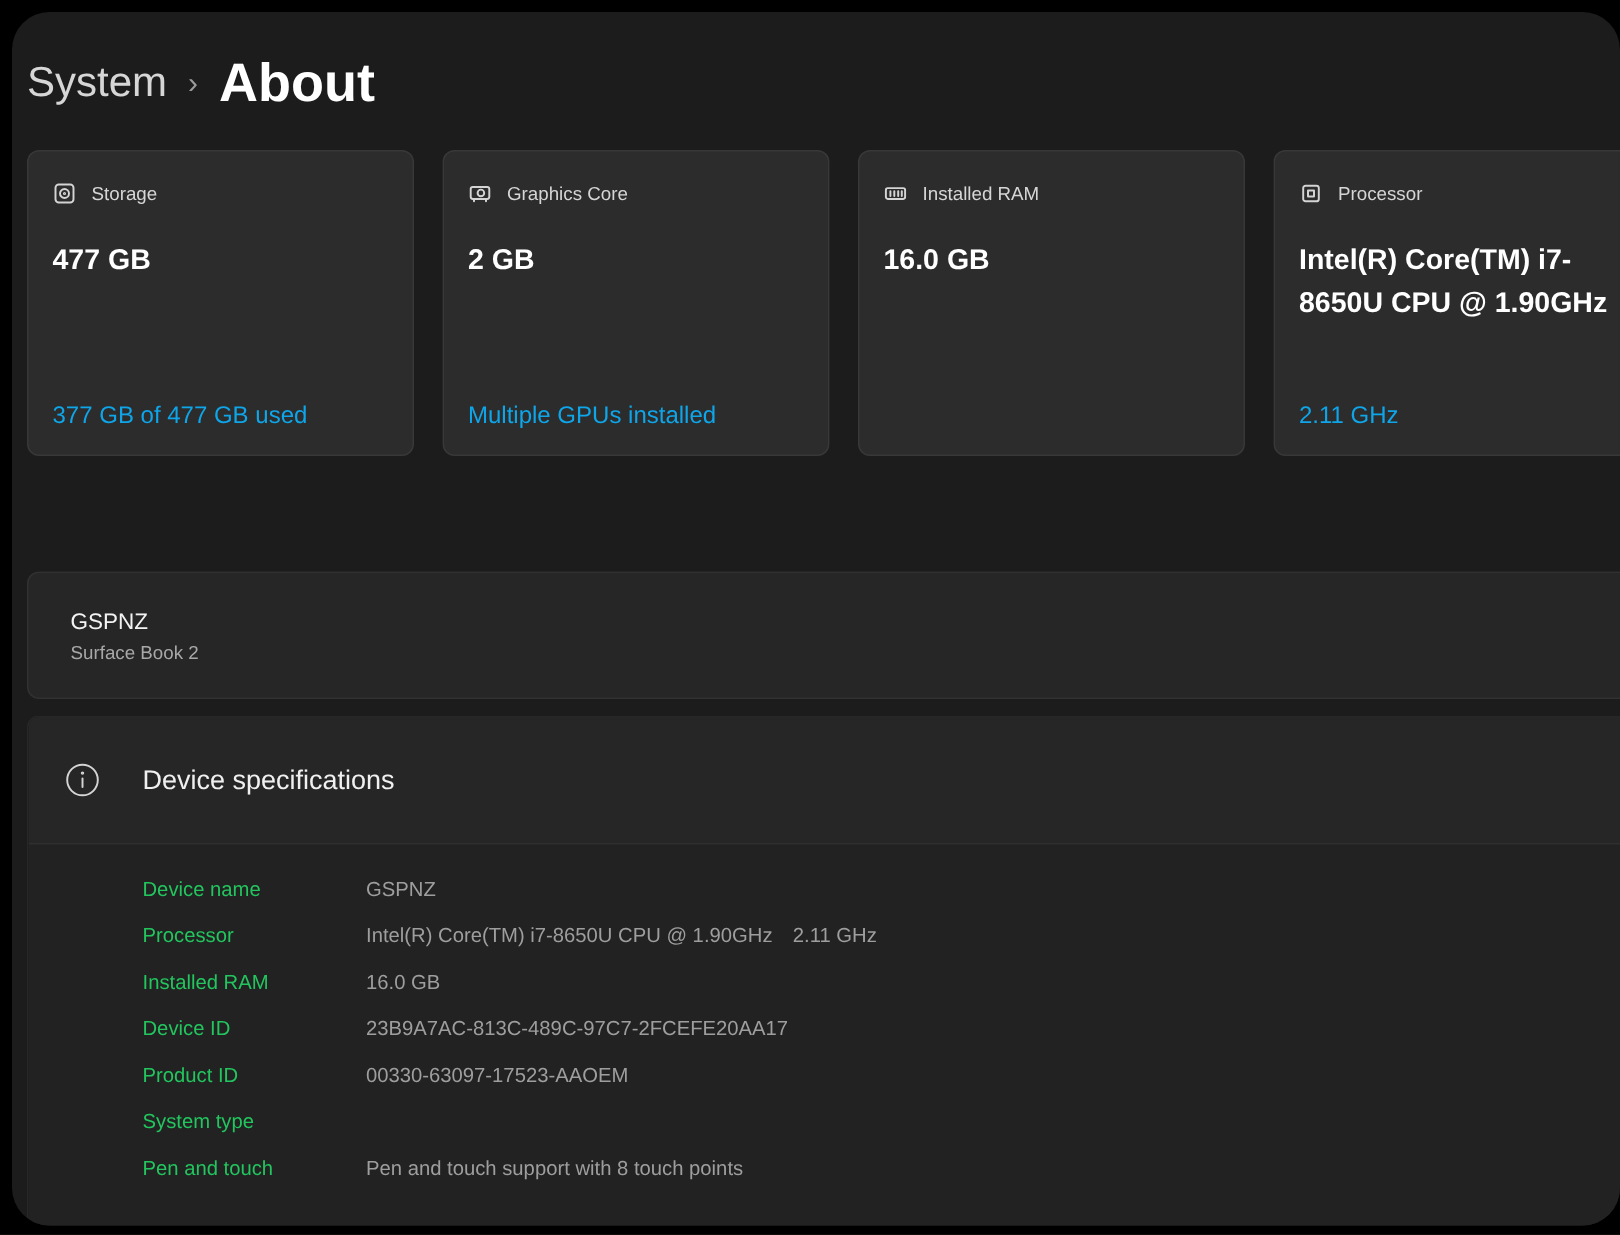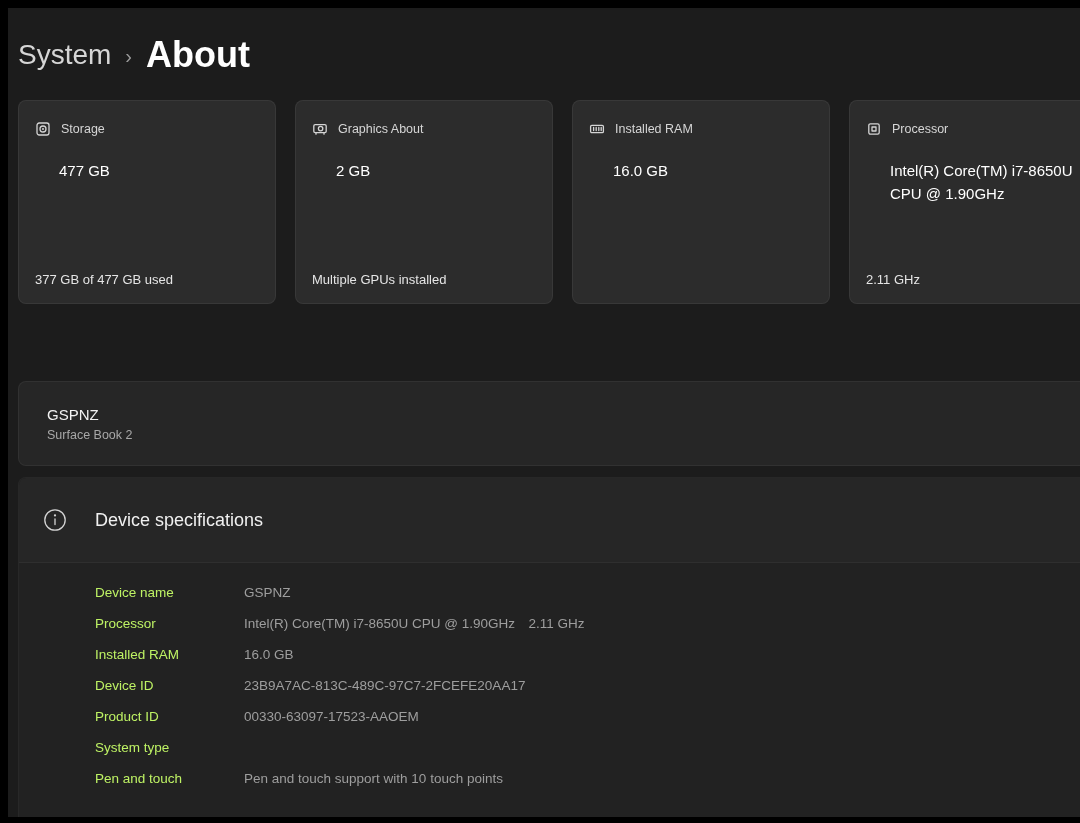--- a/index.html
+++ b/index.html
@@ -8,20 +8,21 @@
     background:#000;
     overflow:hidden;
     font-family:"Liberation Sans","DejaVu Sans",sans-serif;
     -webkit-font-smoothing:antialiased;
   }
   .page {
     position:absolute; left:8px; top:8px;
     width:1072px; height:809px;
     background:#1c1c1c;
     overflow:hidden;
+    border-radius:25px;
   }
   
   .breadcrumb {
     display:flex; align-items:center; gap:14px;
     margin:26px 0 0 10px;
   }
   .crumb-parent { font-size:28px; color:#d6d6d6; font-weight:400; cursor:pointer; }
   .crumb-sep { font-size:20px; color:#9a9a9a; padding-top:2px; }
   .crumb-current { font-size:36px; color:#ffffff; font-weight:700; }
 
@@ -38,26 +39,26 @@
     border:1px solid rgba(255,255,255,0.06);
     border-radius:8px;
     padding:20px 16px 16px 16px;
     cursor:pointer;
   }
   .card-header { display:flex; align-items:center; gap:10px; }
   .card-label { font-size:12.5px; color:#d6d6d6; }
   .card-icon { width:16px; height:16px; flex:0 0 16px; display:block; }
   .card-value {
     margin-top:22px;
-    font-size:15px; font-weight:400; color:#ffffff;
-    line-height:1.55; padding-right:2px;margin-left:24px;
+    font-size:19px; font-weight:700; color:#ffffff;
+    line-height:1.55; padding-right:2px;
   }
   .card-caption {
     position:absolute; left:16px; bottom:16px; right:10px;
-    font-size:13px; color:#e5e5e5;margin-top:36px;
+    font-size:16px; color:#0ea5e9;margin-top:36px;
   }
 
   
   .device-band {
     margin:77px 0 0 10px;
     width:1070px; height:85px;
     background:#262626;
     border:1px solid rgba(255,255,255,0.05);
     border-radius:8px;
     display:flex; flex-direction:column; justify-content:center;
@@ -89,21 +90,21 @@
     border-top:1px solid rgba(255,255,255,0.06);
     padding:14px 0 24px 0;
     min-height:260px;
   }
   .spec-row {
     display:flex; align-items:flex-start;
     padding:8px 0 8px 76px;
   }
   .spec-label {
     width:149px; flex:0 0 149px;
-    font-size:13.5px; color:#bef264;
+    font-size:13.5px; color:#22c55e;
   }
   .spec-value {
     font-size:13.5px; color:#9e9e9e;
     white-space:pre-wrap;
   }
   svg { stroke:#d4d4d4; fill:none; stroke-width:1.3; stroke-linecap:round; stroke-linejoin:round; }
 </style>
 </head>
 <body>
 
@@ -130,21 +131,21 @@
       <div class="card-caption">377 GB of 477 GB used</div>
     </div>
 
     <div class="card">
       <div class="card-header">
         <svg class="card-icon" viewBox="0 0 16 16">
           <rect x="1.8" y="3.6" width="12.4" height="8" rx="1.4"></rect>
           <circle cx="8.6" cy="7.6" r="2.2"></circle>
           <path d="M4 11.6 L4 13.2 M12 11.6 L12 13.2"></path>
         </svg>
-        <span class="card-label">Graphics About</span>
+        <span class="card-label">Graphics Core</span>
       </div>
       <div class="card-value">2 GB</div>
       <div class="card-caption">Multiple GPUs installed</div>
     </div>
 
     <div class="card">
       <div class="card-header">
         <svg class="card-icon" viewBox="0 0 16 16">
           <rect x="1.6" y="4.4" width="12.8" height="7.2" rx="1.2"></rect>
           <path d="M4.6 6.4 L4.6 9.6 M7.2 6.4 L7.2 9.6 M9.8 6.4 L9.8 9.6 M12.2 6.4 L12.2 9.6"></path>
@@ -203,19 +204,19 @@
       </div>
       <div class="spec-row">
         <span class="spec-label">Product ID</span>
         <span class="spec-value">00330-63097-17523-AAOEM</span>
       </div>
       <div class="spec-row">
         <span class="spec-label">System type</span>
       </div>
       <div class="spec-row">
         <span class="spec-label">Pen and touch</span>
-        <span class="spec-value">Pen and touch support with 10 touch points</span>
+        <span class="spec-value">Pen and touch support with 8 touch points</span>
       </div>
 
     </div>
   </div>
 
 </div>
 
 </body></html>

